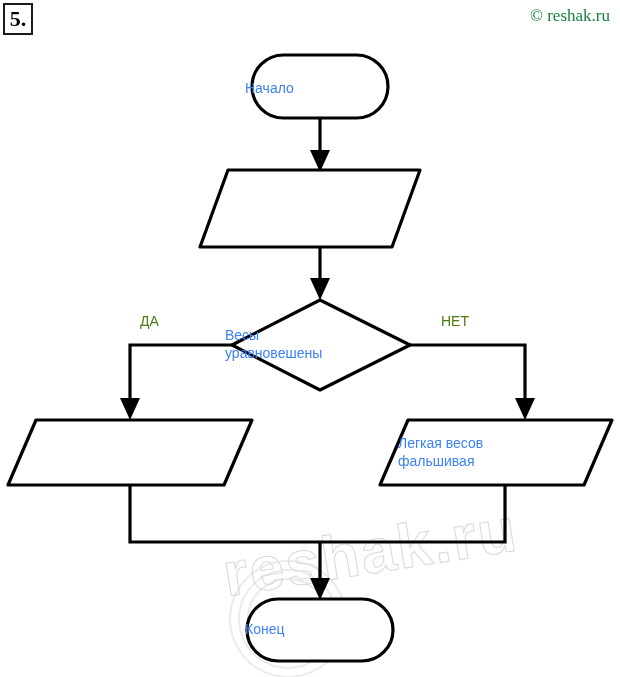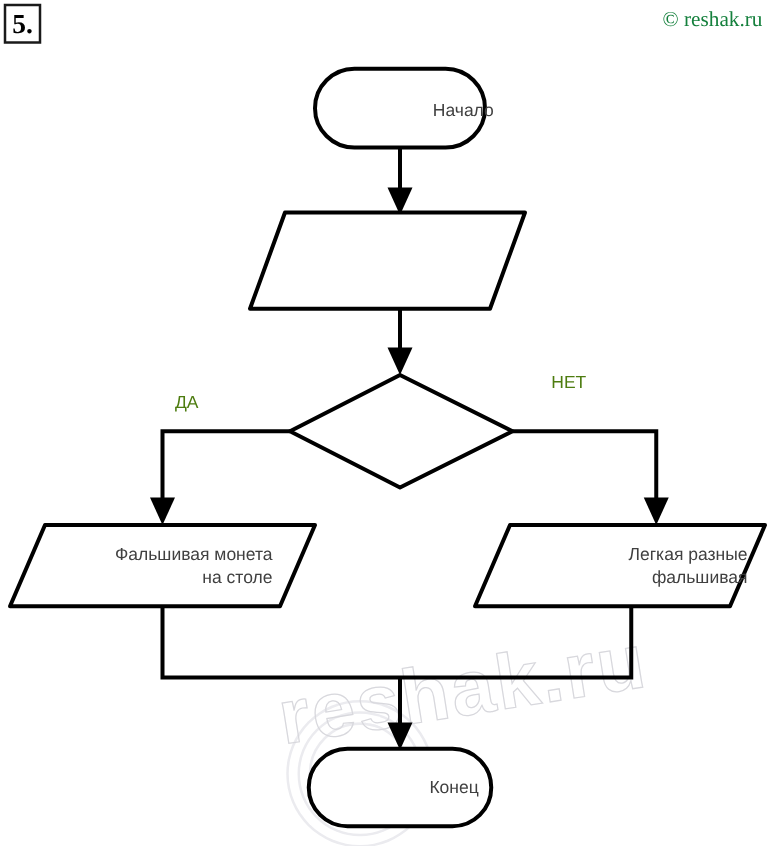--- a/index.html
+++ b/index.html
@@ -108,45 +108,45 @@
     stroke-linejoin: miter;
   }
   #diagram .arrowhead {
     fill: #000000;
     stroke: none;
   }
 
   
   .node-label {
     position: absolute;
-    text-align: right;
+    text-align: left;
     font-family: "Liberation Sans", sans-serif;
     font-size: 14px;
     line-height: 18px;
-    color: #404040;
+    color: #3b82f6;
     white-space: pre-line;
     pointer-events: none;
   }
   .node-label.start  { left: 245px; top: 79px;  width: 150px; }
   .node-label.input  { left: 205px; top: 180px; width: 210px; }
   .node-label.cond   { left: 225px; top: 326px; width: 190px; }
   .node-label.out-l  { left: 18px;  top: 434px; width: 200px; }
   .node-label.out-r  { left: 398px; top: 434px; width: 200px; }
   .node-label.end    { left: 245px; top: 620px; width: 138px; }
 
   .branch-label {
     position: absolute;
     font-family: "Liberation Sans", sans-serif;
     font-size: 14px;
     color: #4d7c0f;
     white-space: nowrap;
     pointer-events: none;
   }
   .branch-label.yes { left: 140px; top: 313px; }
-  .branch-label.no  { left: 441px; top: 297px; }
+  .branch-label.no  { left: 441px; top: 313px; }
 </style>
 </head>
 <body>
 
 <div id="page-root">
 
   <div class="task-badge">5.</div>
 
   <div class="copyright">© reshak.ru</div>
 
@@ -182,25 +182,25 @@
 
     <line class="conn" x1="320" y1="542" x2="320" y2="584"></line>
     <polygon class="arrowhead" points="320,600 310,578 330,578"></polygon>
 
     <rect class="shape" x="247" y="599" width="146" height="62" rx="31" ry="31"></rect>
   </svg>
 
   <div class="node-label start">Начало</div>
 
 
-
-  <div class="node-label out-l">Фальшивая монета
-на столе</div>
-
-  <div class="node-label out-r">Легкая разные
+  <div class="node-label cond">Весы
+уравновешены</div>
+
+
+  <div class="node-label out-r">Легкая весов
 фальшивая</div>
 
   <div class="node-label end">Конец</div>
 
   <div class="branch-label yes">ДА</div>
 
   <div class="branch-label no">НЕТ</div>
 
 </div>
 

